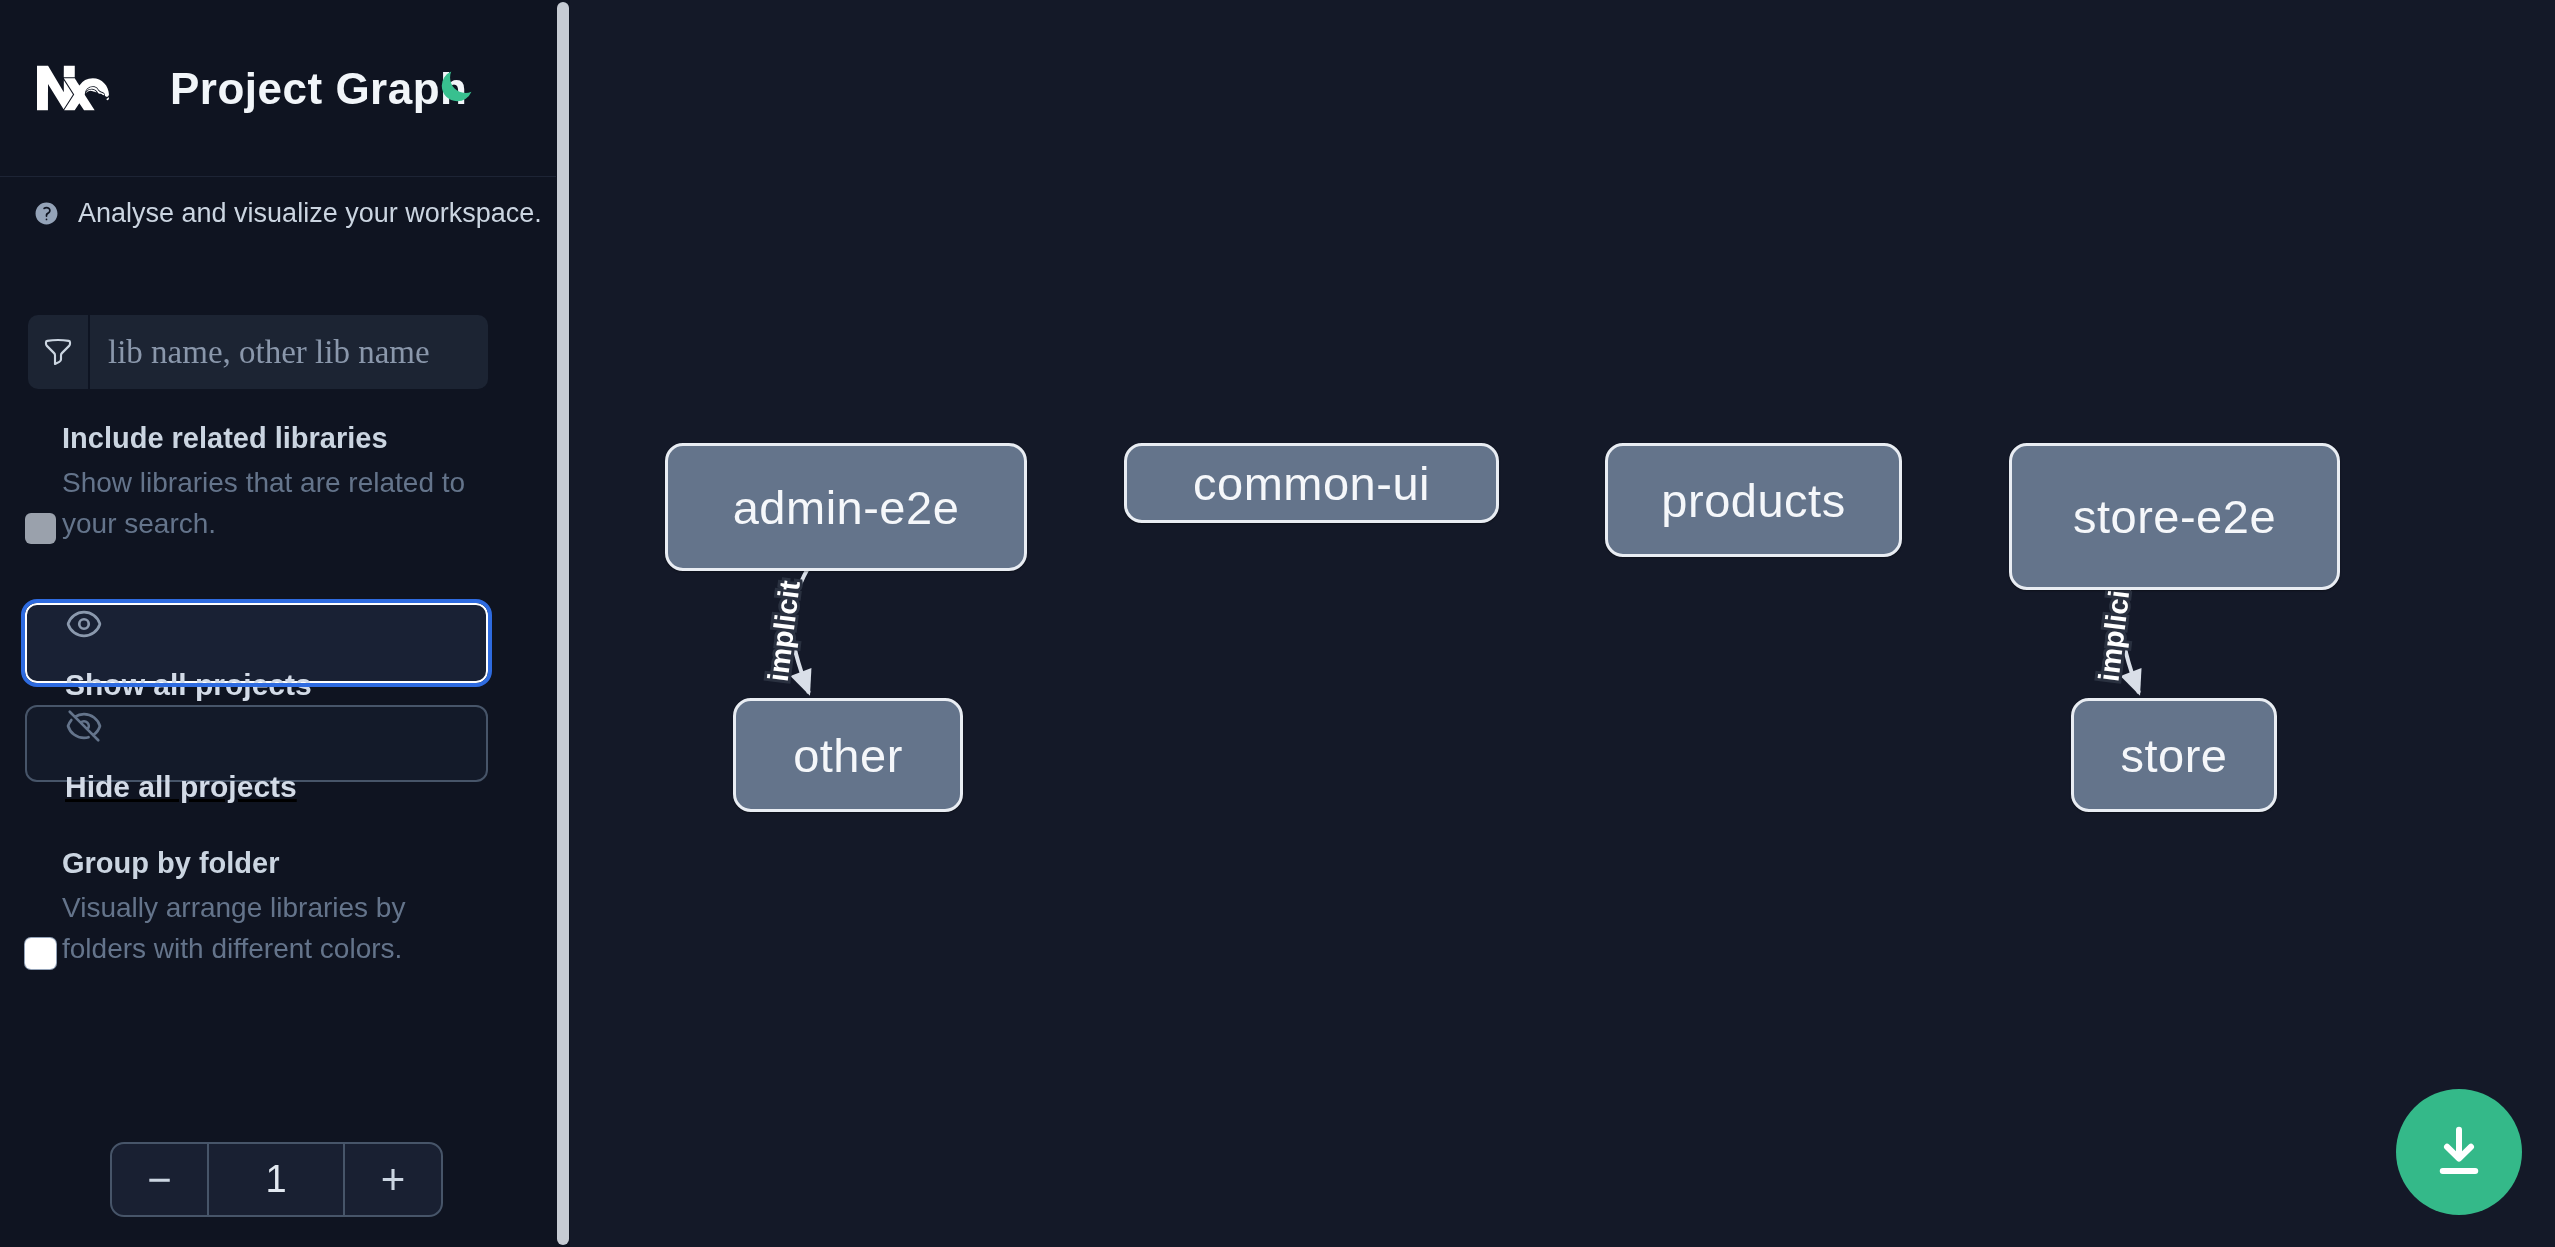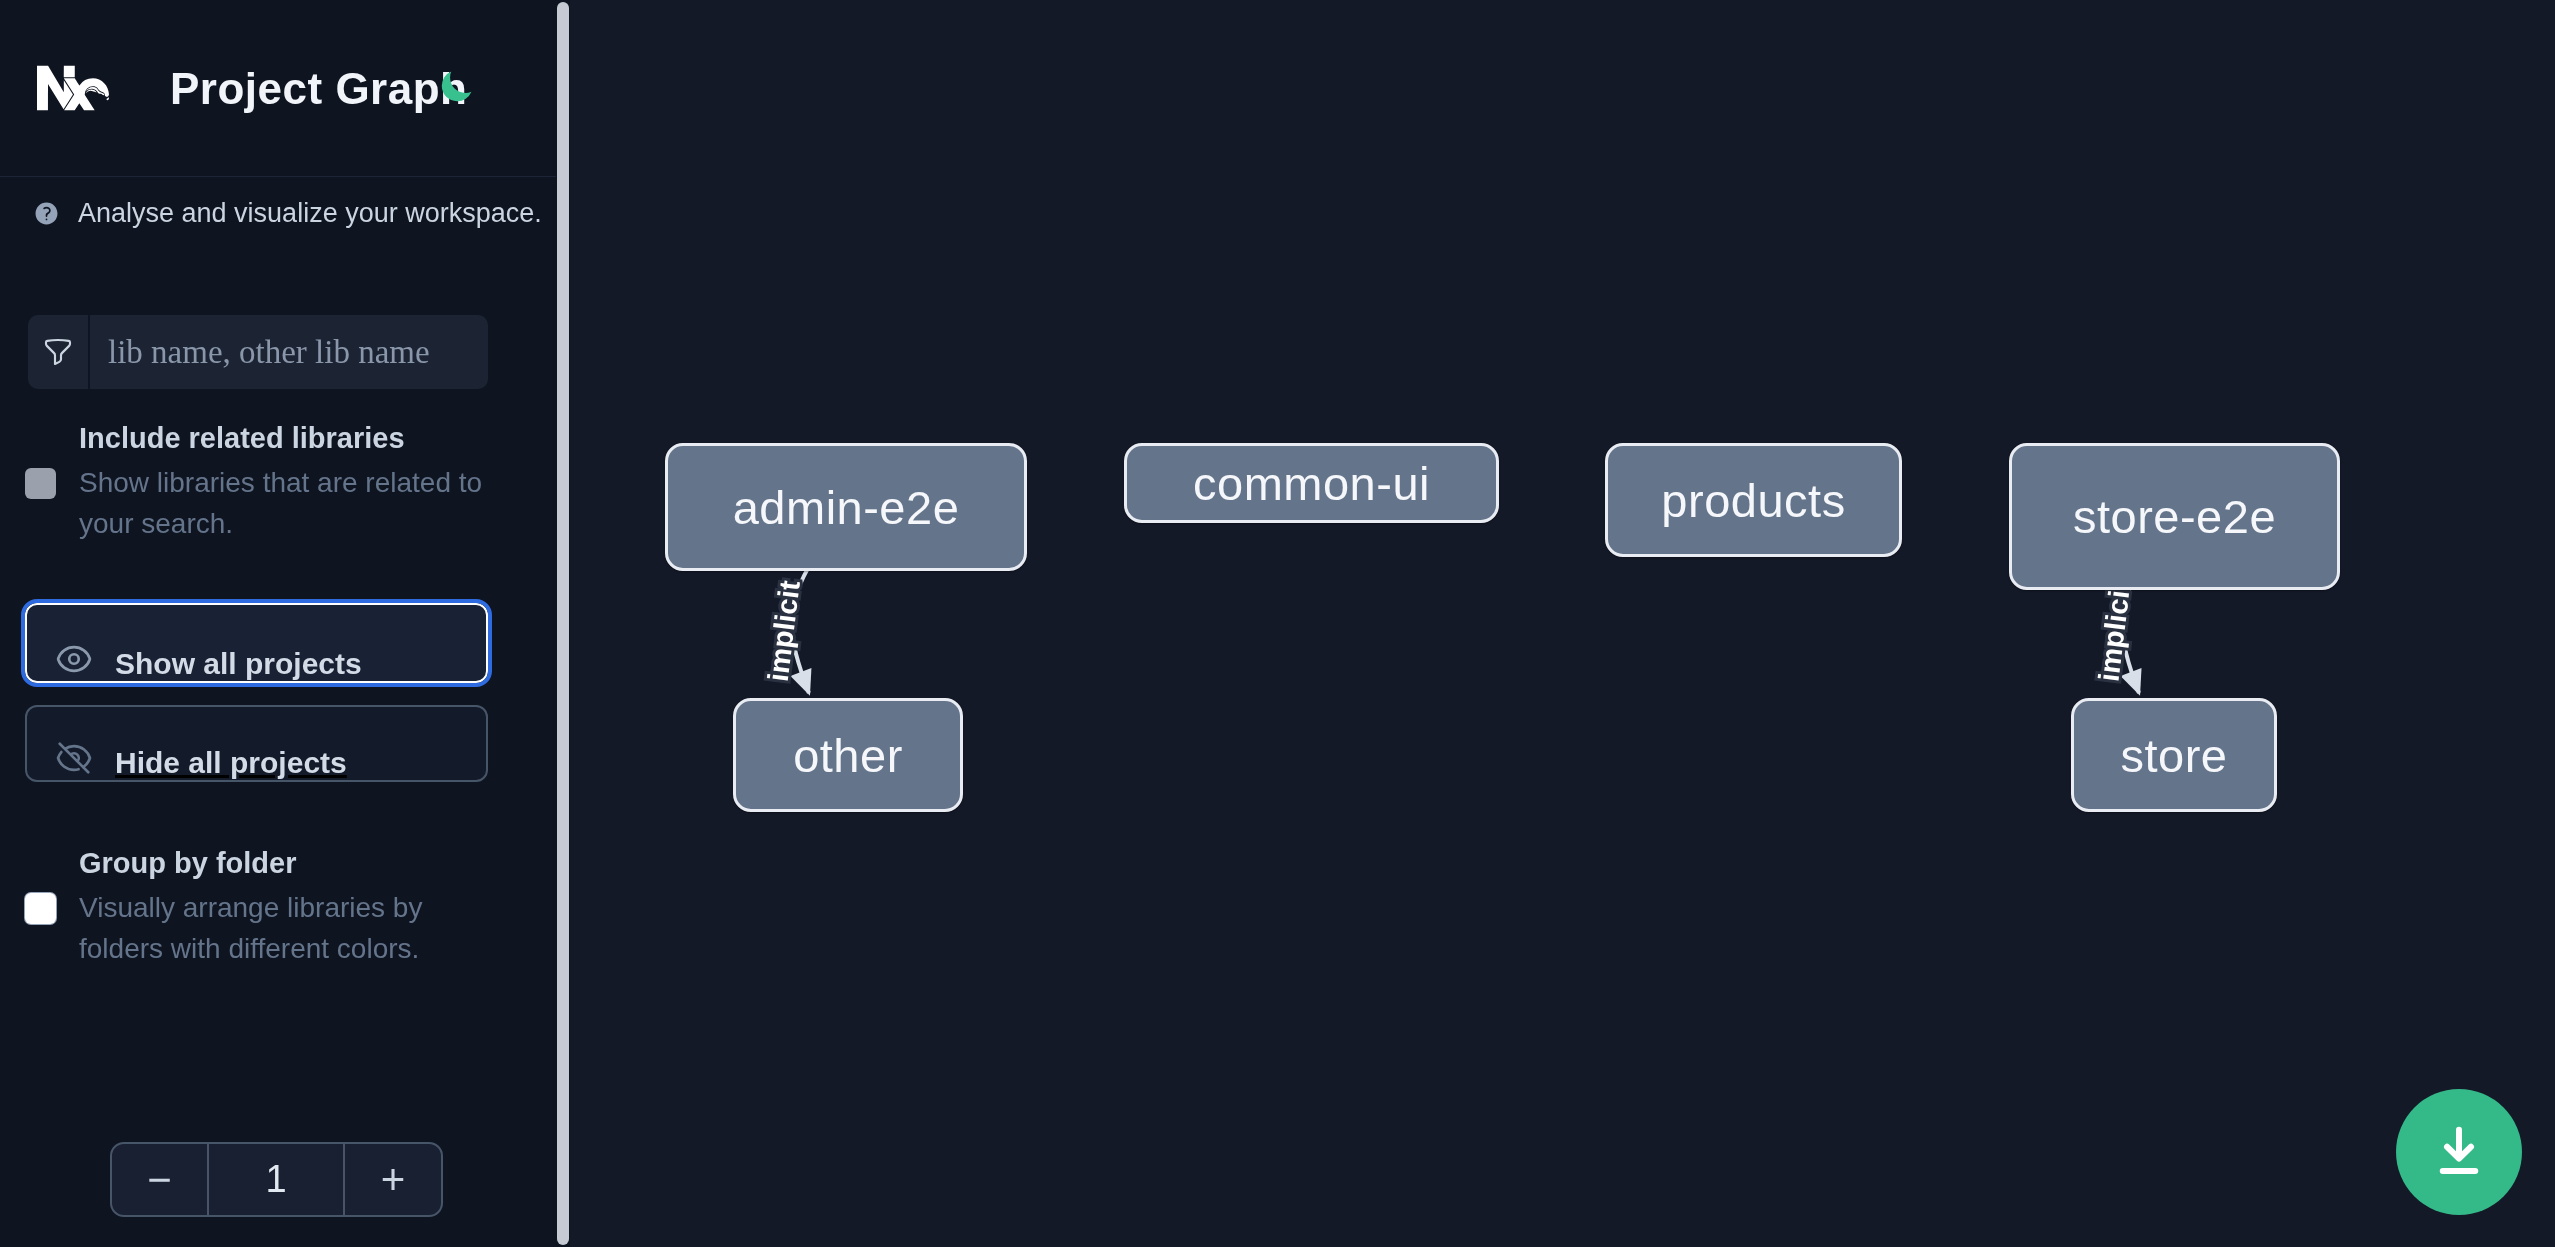--- a/index.html
+++ b/index.html
@@ -29,33 +29,33 @@
 
   .search-box{position:absolute;left:28px;top:315px;width:460px;height:74px;
               background:#1c2433;border-radius:10px;display:flex;align-items:stretch;overflow:hidden;}
   .search-iconwrap{width:60px;flex:none;display:flex;align-items:center;justify-content:center;
                    border-right:2px solid #0e1422;}
   .search-iconwrap svg{width:32px;height:32px;stroke:#cbd5e1;fill:none;stroke-width:1.6;}
   .search-input{flex:1;background:transparent;border:none;outline:none;color:#e2e8f0;
                 font-size:33px;padding:0 18px;font-family:Liberation Serif, serif;}
   .search-input::placeholder{color:#8a97ab;}
 
-  .opt{position:absolute;left:25px;display:flex;gap:23px;align-items:center;}
+  .opt{position:absolute;left:25px;display:flex;gap:6px;align-items:flex-end;}
   .checkbox{width:31px;height:31px;border-radius:6px;flex:none;margin-top:2px;cursor:pointer;}
   .checkbox--muted{background:#9aa1ac;}
   .checkbox--white{background:#ffffff;box-shadow:0 0 0 1px #94a3b8;}
   .checkbox--checked{background:#34b989;display:flex;align-items:center;justify-content:center;}
   .checkbox--checked svg{width:23px;height:23px;stroke:#10161f;fill:none;stroke-width:3.4;}
   .opt-col{width:420px;}
   .opt-label{font-size:29px;font-weight:700;color:#cbd5e1;line-height:36px;}
   .opt-desc{font-size:28px;color:#64748b;line-height:41px;margin-top:6px;}
 
   .sb-btn{position:absolute;left:25px;width:463px;border-radius:12px;display:flex;
-          align-items:flex-end;gap:22px;padding:0 28px;box-sizing:border-box;cursor:pointer;
-          font-family:"Liberation Sans",sans-serif;}
+          align-items:flex-start;gap:22px;padding:0 38px;box-sizing:border-box;cursor:pointer;
+          font-family:"Liberation Sans",sans-serif;flex-direction:column;}
   .sb-btn svg{width:38px;height:38px;flex:none;stroke:#8b99ad;fill:none;stroke-width:1.7;}
   .sb-btn .sb-btn-label{font-size:30px;font-weight:700;color:#d3dbe7;}
   .btn-show{top:603px;height:80px;background:#192134;border:2px solid #ffffff;
             outline:4px solid #2e6be0;}
   .btn-hide{top:705px;height:77px;background:#131a29;border:2px solid #475569;text-decoration:underline;}
 
   .stepper{position:absolute;left:110px;top:1142px;width:333px;height:75px;border-radius:14px;
            border:2px solid #475569;background:#192032;display:flex;box-sizing:border-box;overflow:hidden;}
   .stepper button{background:transparent;border:none;color:#cbd5e1;font-size:42px;cursor:pointer;
                   font-family:"Liberation Sans",sans-serif;line-height:1;padding:0;}

